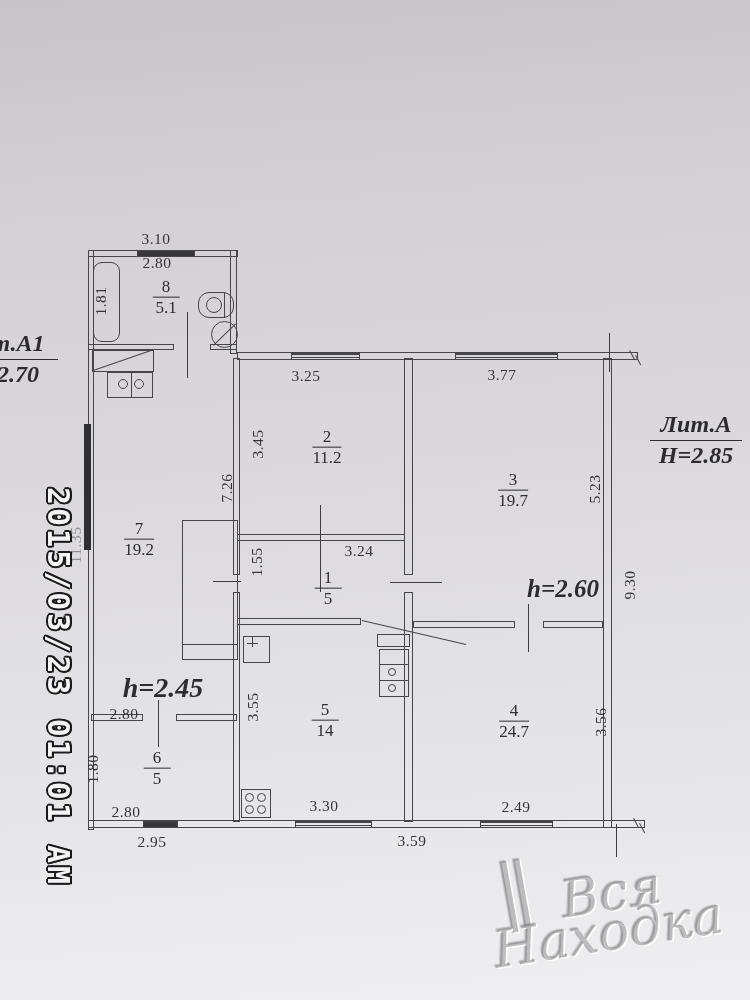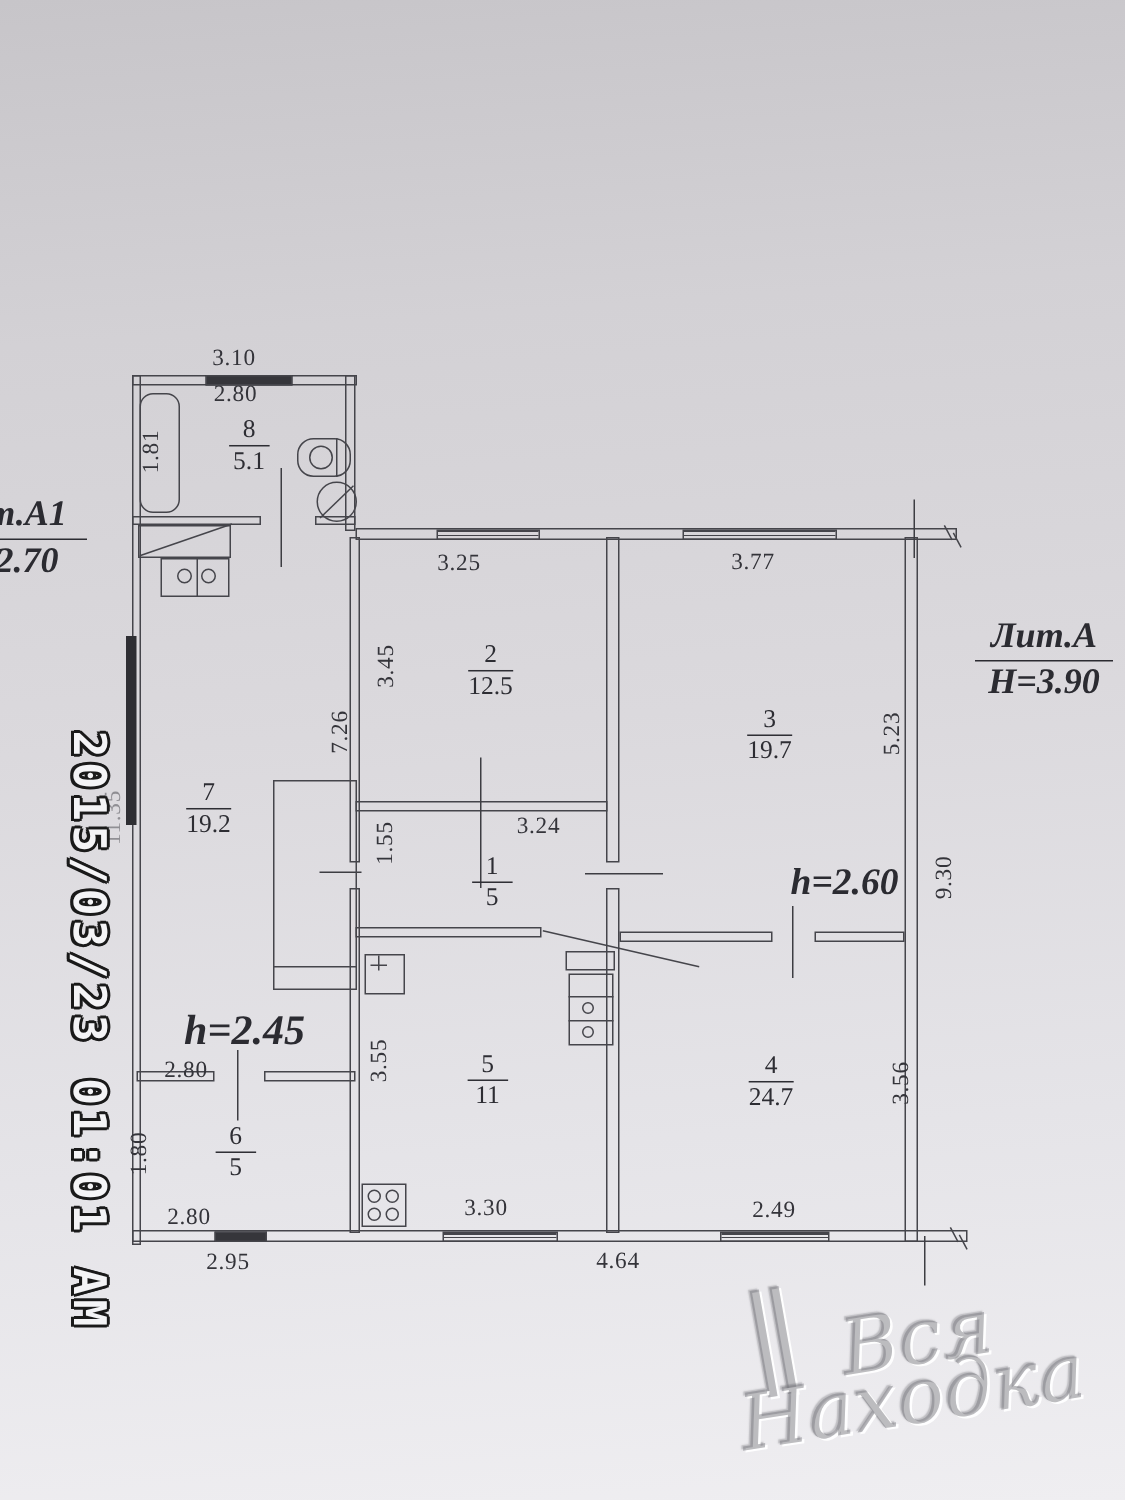--- a/index.html
+++ b/index.html
@@ -132,61 +132,61 @@
   <div class="dim dimv" style="left:630px;top:585px">9.30</div>
   <div class="dim dimv" style="left:227px;top:488px">7.26</div>
   <div class="dim dimv" style="left:257px;top:562px">1.55</div>
   <div class="dim" style="left:359px;top:551px">3.24</div>
   <div class="dim" style="left:124px;top:714px">2.80</div>
   <div class="dim dimv" style="left:93px;top:769px">1.80</div>
   <div class="dim" style="left:126px;top:812px">2.80</div>
   <div class="dim" style="left:152px;top:842px">2.95</div>
   <div class="dim dimv" style="left:253px;top:707px">3.55</div>
   <div class="dim" style="left:324px;top:806px">3.30</div>
-  <div class="dim" style="left:412px;top:841px">4.64</div>
+  <div class="dim" style="left:412px;top:841px">3.59</div>
   <div class="dim dimv" style="left:601px;top:722px">3.56</div>
   <div class="dim" style="left:516px;top:807px">2.49</div>
   <div class="dim dimv faint" style="left:76px;top:545px">11.35</div>
 
   <div class="room" style="left:166px;top:297px">
     <span class="num">8</span>
     <span class="area">5.1</span>
   </div>
   <div class="room" style="left:327px;top:447px">
     <span class="num">2</span>
-    <span class="area">12.5</span>
+    <span class="area">11.2</span>
   </div>
   <div class="room" style="left:513px;top:490px">
     <span class="num">3</span>
     <span class="area">19.7</span>
   </div>
   <div class="room" style="left:139px;top:539px">
     <span class="num">7</span>
     <span class="area">19.2</span>
   </div>
   <div class="room" style="left:328px;top:588px">
     <span class="num">1</span>
     <span class="area">5</span>
   </div>
   <div class="room" style="left:325px;top:720px">
     <span class="num">5</span>
-    <span class="area">11</span>
+    <span class="area">14</span>
   </div>
   <div class="room" style="left:514px;top:721px">
     <span class="num">4</span>
     <span class="area">24.7</span>
   </div>
   <div class="room" style="left:157px;top:768px">
     <span class="num">6</span>
     <span class="area">5</span>
   </div>
 
   <div class="lit" style="left:650px;top:411px;width:92px">
     <span class="t">Лит.А</span>
-    <span class="h">Н=3.90</span>
+    <span class="h">Н=2.85</span>
   </div>
   <div class="lit" style="left:-22px;top:330px;width:80px">
     <span class="t">т.А1</span>
     <span class="h">2.70</span>
   </div>
   <div class="hlabel" style="left:563px;top:589px;font-size:25px">h=2.60</div>
   <div class="hlabel" style="left:163px;top:688px;font-size:28px">h=2.45</div>
 
   <div class="stamp">2015/03/23 01:01 AM</div>
   <div class="script" style="left:498px;top:852px;font-size:78px;transform:rotate(-10deg)">∥</div>

